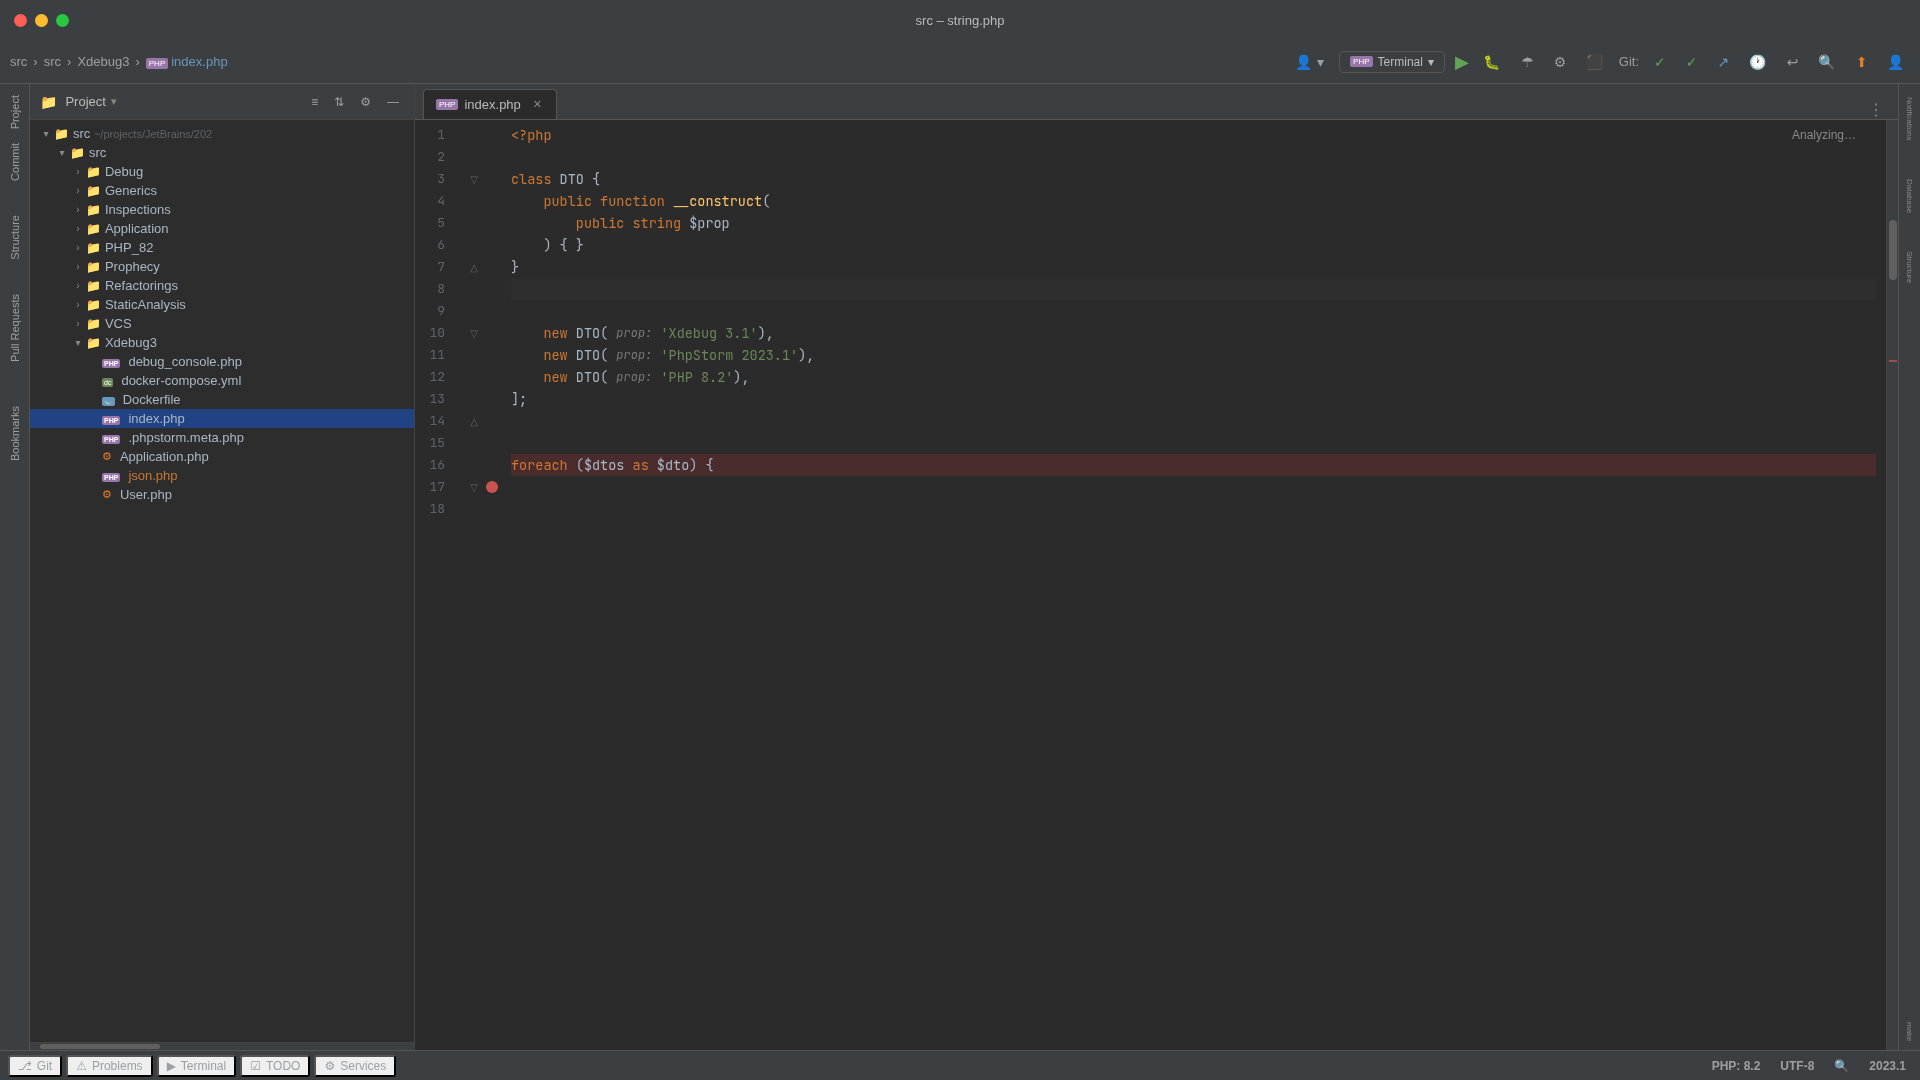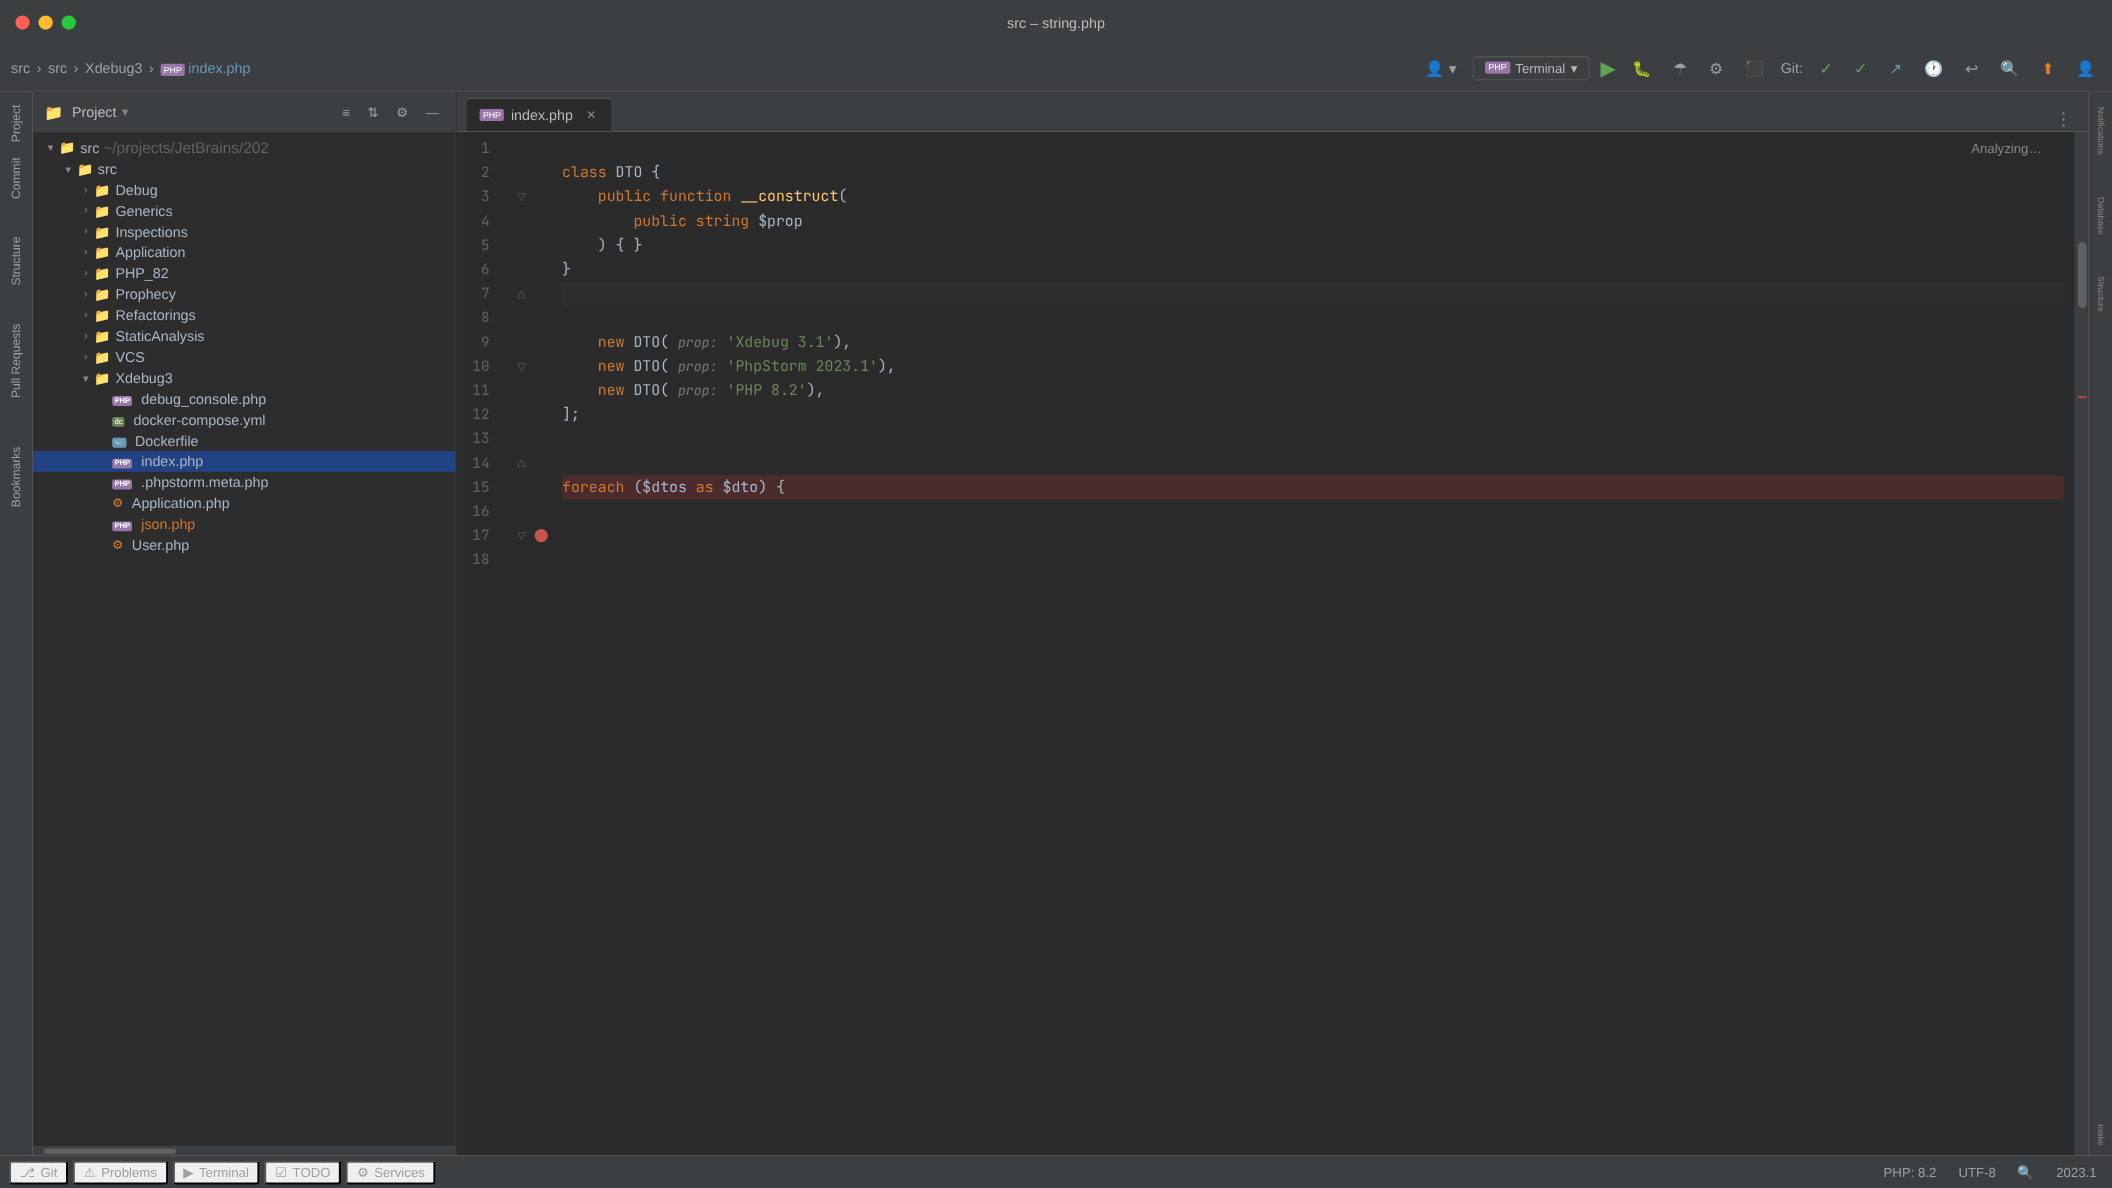--- a/index.html
+++ b/index.html
@@ -351,20 +351,21 @@
       margin-left: auto;
       display: flex;
       align-items: center;
       gap: 8px;
     }
     .statusbar-info {
       font-size: 12px;
       color: #9da0a2;
       padding: 0 6px;
       cursor: pointer;
+      font-weight: bold;
     }
 
     
     .php-file-badge {
       background: #9876aa;
       color: white;
       font-size: 7px;
       padding: 1px 2px;
       border-radius: 2px;
       font-weight: bold;
@@ -472,21 +473,21 @@
         <button class="toolbar-btn" style="font-size:12px">⚙</button>
         <button class="toolbar-btn" style="font-size:12px">—</button>
       </div>
     </div>
     <div class="project-tree">
 
       <div class="tree-item">
         <span class="indent" style="width:8px"></span>
         <span class="arrow">▾</span>
         <span class="folder-icon">📁</span>
-        <span class="item-name">src <span style="color:#606366;font-size:14px">~/projects/JetBrains/202</span></span>
+        <span class="item-name">src <span style="color:#606366;font-size:11px">~/projects/JetBrains/202</span></span>
       </div>
 
       <div class="tree-item">
         <span class="indent" style="width:24px"></span>
         <span class="arrow">▾</span>
         <span class="folder-icon">📁</span>
         <span class="item-name">src</span>
       </div>
 
       <div class="tree-item">
@@ -696,20 +697,23 @@
           <div style="height:22px;"></div>
           <div style="height:22px;"></div>
           <div style="height:22px;display:flex;align-items:center;justify-content:center;">
             <div style="width:12px;height:12px;background:#c75450;border-radius:50%;"></div>
           </div>
           <div style="height:22px;"></div>
         </div>
 
         <div class="code-area" style="padding-top:4px;">
 
+          <div class="code-line">
+            <span class="tag">&lt;?php</span>
+          </div>
 
           <div class="code-line">&nbsp;</div>
 
           <div class="code-line">
             <span class="kw">class </span><span>DTO {</span>
           </div>
 
           <div class="code-line">
             <span>    </span><span class="kw">public </span><span class="kw">function </span><span class="fn">__construct</span><span>(</span>
           </div>

